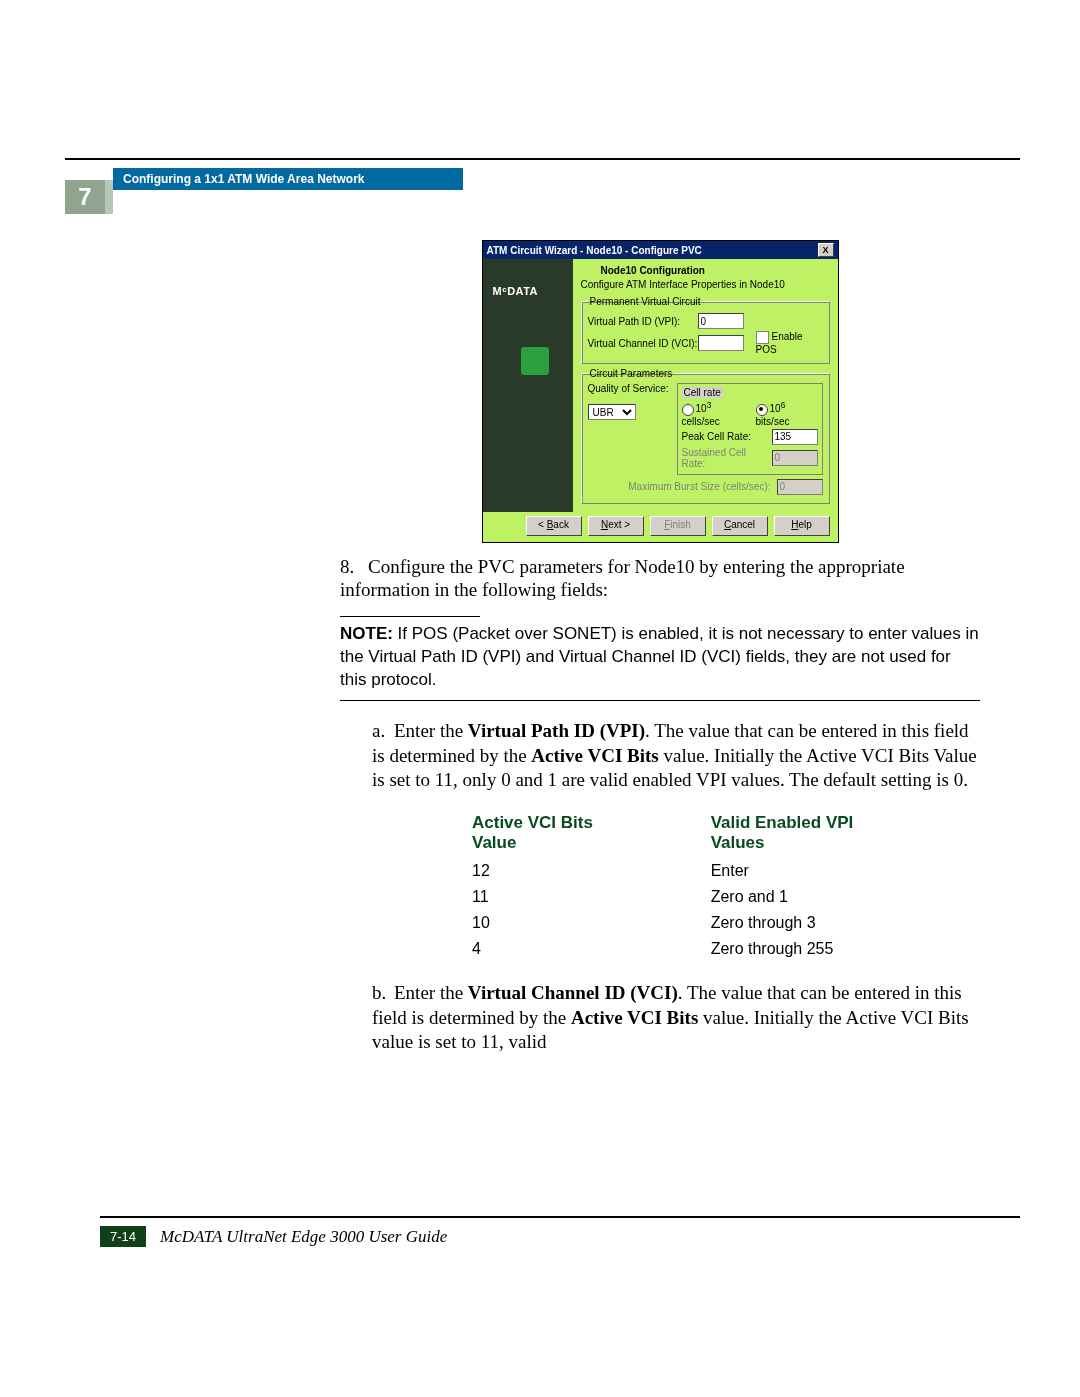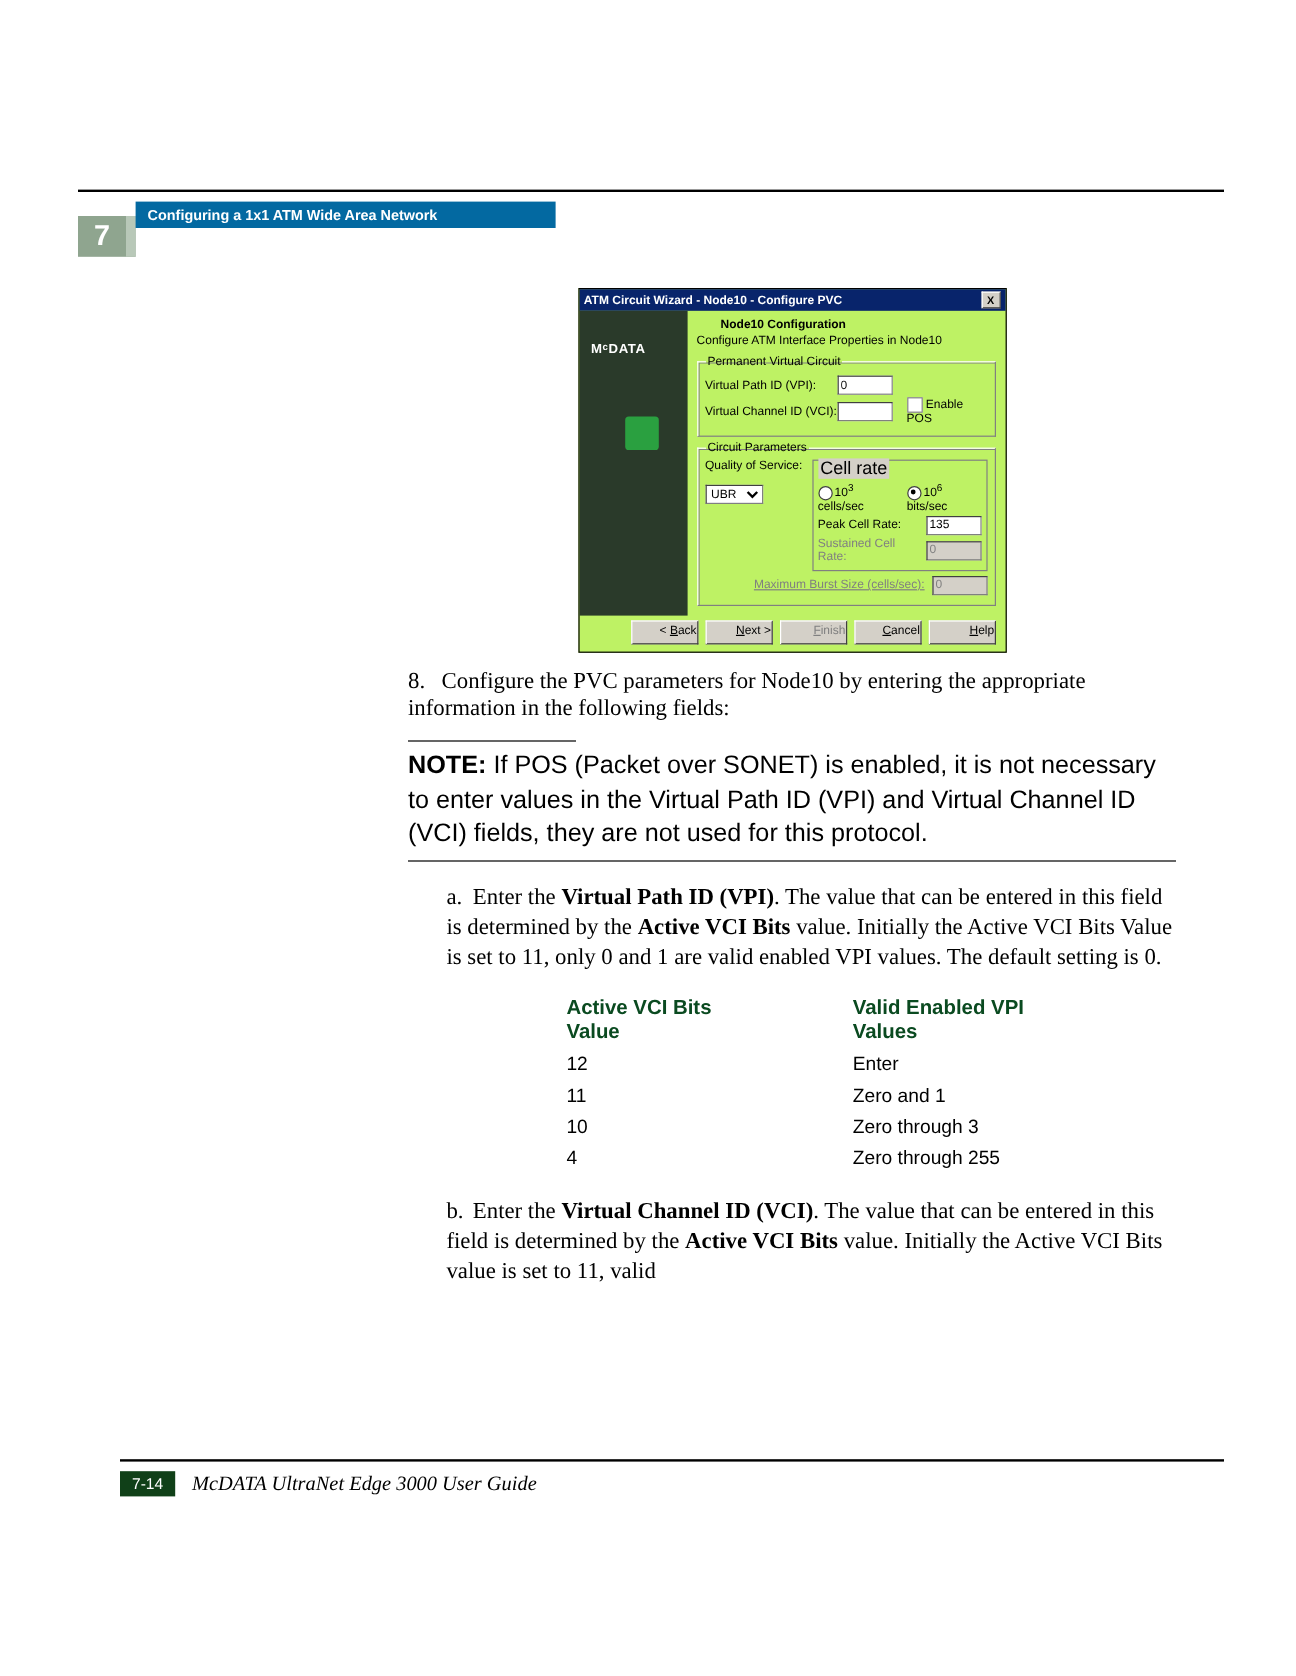--- a/index.html
+++ b/index.html
@@ -160,54 +160,54 @@
     font-size: 10px;
     background: #fff;
     border: 1px solid #808080;
     border-top-color: #404040;
     border-left-color: #404040;
   }
   .chk { width: 11px; height: 11px; border: 1px solid #808080; background: #fff; display:inline-block; margin-right:3px; vertical-align:middle;}
   .radio { width:10px; height:10px; border-radius:50%; border:1px solid #404040; display:inline-block; background:#fff; margin-right:2px; vertical-align:middle; position:relative;}
   .radio.sel::after { content:""; position:absolute; top:2px; left:2px; width:4px; height:4px; background:#000; border-radius:50%;}
   .cellrate-box { border:1px solid #808080; padding:3px 4px; margin-left:4px; flex:1;}
-  .cellrate-box .hdr { font-size:15px; margin-top:-9px; background:#d4d0c8; display:inline-block; padding:0 2px;}
+  .cellrate-box .hdr { font-size:10px; margin-top:-9px; background:#d4d0c8; display:inline-block; padding:0 2px;}
   .dis-text { color:#808080; }
   .dlg-buttons {
     display:flex;
     justify-content: space-between;
     padding: 4px 8px 6px 8px;
     gap: 6px;
   }
   .dlg-buttons .spacer { flex:1; }
   .win-btn {
     width: 54px;
     height: 18px;
     font-size: 10px;
     background: #d4d0c8;
     border: 1px solid #fff;
     border-right-color:#404040;
     border-bottom-color:#404040;
-    text-align:right;
+    text-align:center;
     line-height:16px;
   }
   .win-btn.dis { color:#808080; }
   .win-btn u { text-decoration: underline; }
   
   .step {
     font-size: 19px;
     line-height: 1.25;
     margin: 8px 0 14px 0;
   }
   .step-num { display:inline-block; width: 28px; }
   .note-rule { border-top: 1px solid #000; width: 140px; margin: 10px 0 6px 0;}
   .note-rule2 { border-top: 1px solid #000; width: 640px; margin: 8px 0 18px 0;}
   .note {
     font-family: Arial, Helvetica, sans-serif;
-    font-size: 21px;
+    font-size: 17px;
     line-height: 1.35;
   }
   .sub {
     font-size: 19px;
     line-height: 1.3;
     margin: 0 0 14px 32px;
   }
   .sub-lbl { display:inline-block; width:22px; }
   .tbl {
     margin: 8px 0 18px 130px;
@@ -303,21 +303,21 @@
                 <span style="flex:0 0 90px;">Peak Cell Rate:</span>
                 <input class="win-input" value="135" style="">
               </div>
               <div class="row dis-text">
                 <span style="flex:0 0 90px;">Sustained Cell Rate:</span>
                 <input class="win-input dis" value="0" style="">
               </div>
             </div>
           </div>
           <div class="row dis-text" style="justify-content:flex-end; margin-top:4px;">
-            <span style="margin-right:6px;text-decoration:underline;">Maximum Burst Size (cells/sec):</span>
+            <span style="margin-right:6px;">Maximum Burst Size (cells/sec):</span>
             <input class="win-input dis" value="0" style="">
           </div>
         </fieldset>
       </div>
     </div>
     <div class="dlg-buttons">
       <div class="spacer"></div>
       <div class="win-btn"><span>&lt; <u>B</u>ack</span></div>
       <div class="win-btn"><span><u>N</u>ext &gt;</span></div>
       <div class="win-btn dis"><span><u>F</u>inish</span></div>

